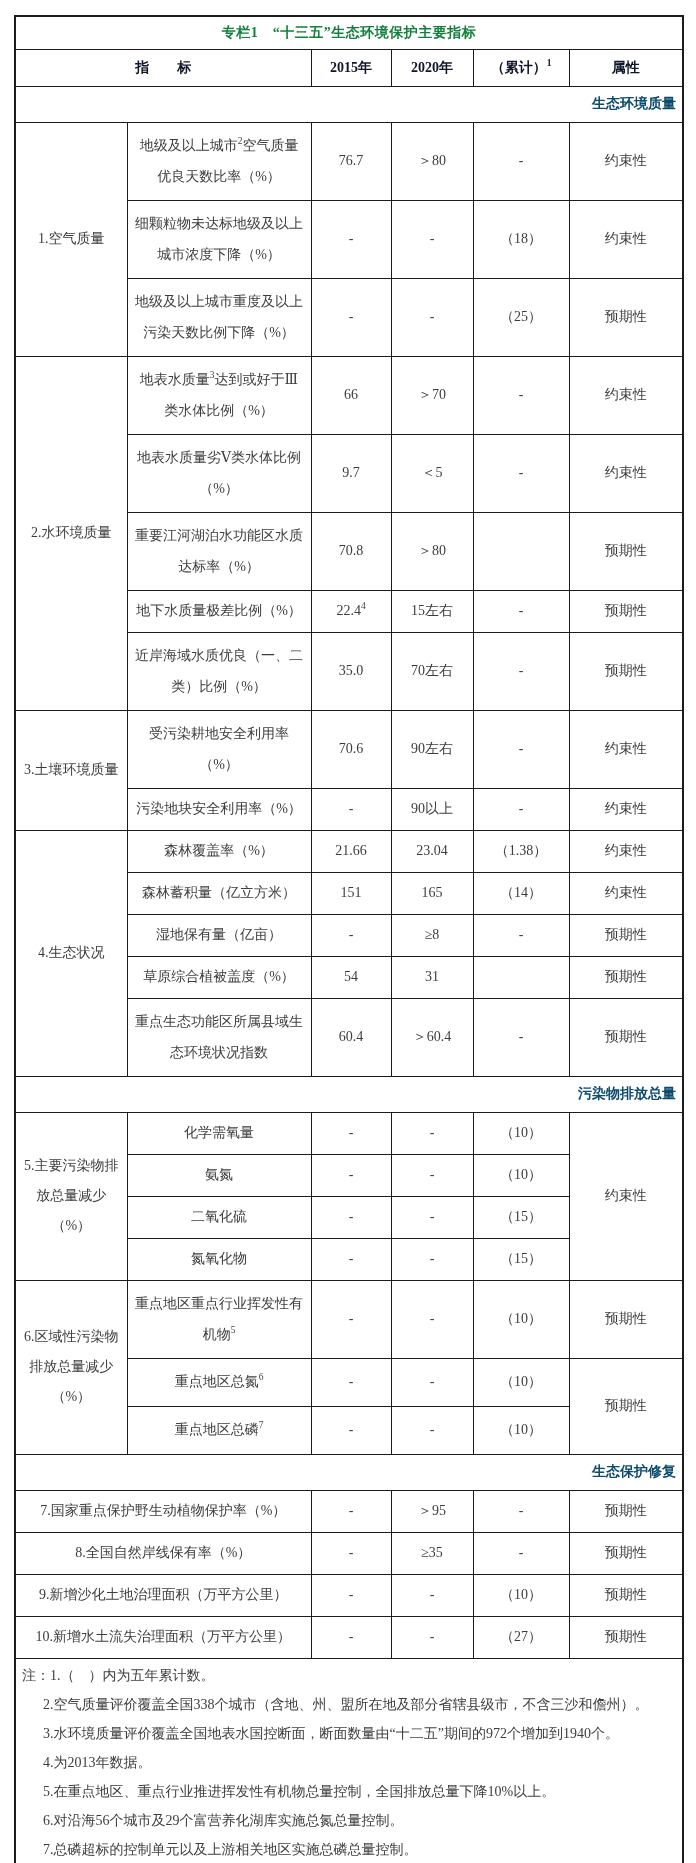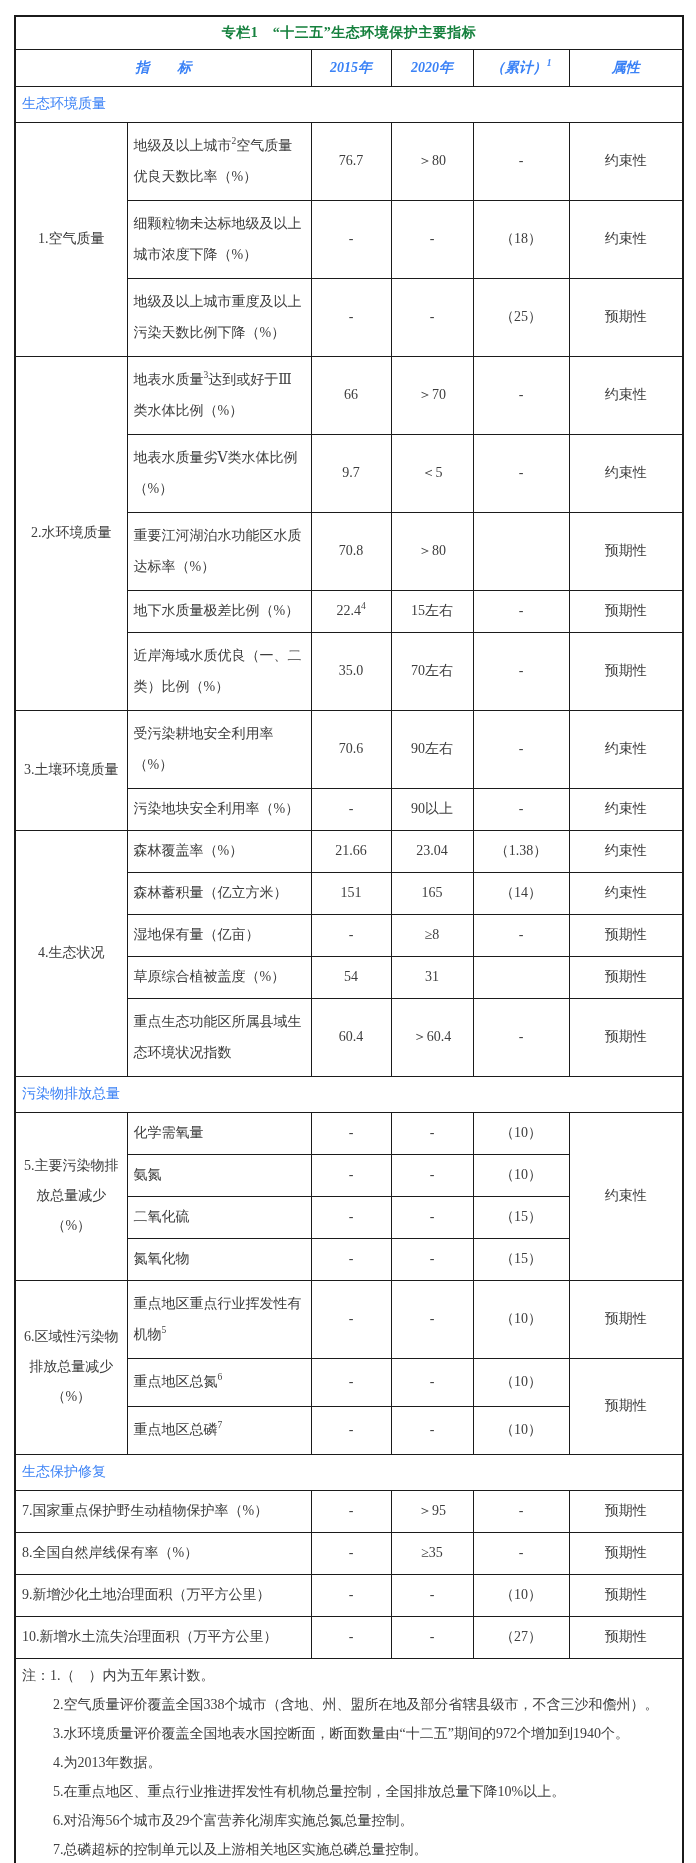--- a/index.html
+++ b/index.html
@@ -1,31 +1,31 @@
 <!DOCTYPE html>
 <html><head>
 <meta charset="utf-8">
 <style>
   html,body{margin:0;padding:0;background:#fff;}
   .page{width:696px;min-height:1863px;box-sizing:border-box;padding:15px 13px 16px 14px;background:#fff;font-family:"Liberation Serif","DejaVu Serif",serif;}
   table.main{border-collapse:collapse;width:668px;table-layout:fixed;color:#3d3d3d;border:2px solid #1b1b1b;}
   table.main td{border:1px solid #1b1b1b;font-size:14px;vertical-align:middle;padding:2px 6px;box-sizing:border-box;word-break:break-all;}
   .title-cell{font-weight:bold;text-align:center;color:#15803d;height:33px;font-size:14.5px;letter-spacing:.5px;}
-  .head{font-weight:bold;text-align:center;color:#3b82f6;height:37px;font-size:14px;font-style:italic;}
-  .section{font-weight:normal;text-align:left;color:#3b82f6;height:36px;padding-left:8px;font-size:14.5px;}
+  .head{font-weight:bold;text-align:center;color:#0f172a;height:37px;font-size:14px;}
+  .section{font-weight:bold;text-align:right;color:#0c4a6e;height:36px;padding-left:8px;font-size:14.5px;}
   .grp{text-align:center;padding:4px 5px 4px 7px;line-height:2.15;}
-  .ind{text-align:left;padding:4px 6px 4px 8px;line-height:2.25;}
+  .ind{text-align:center;padding:4px 6px 4px 8px;line-height:2.25;}
   .val{text-align:center;}
   .h2l{height:78px;}
   .h1l{height:42px;font-family:Liberation Serif, serif;}
   .hm{height:48px;}
   sup{font-size:9.5px;line-height:0;}
   .notes{padding:12px 8px 12px 8px;line-height:2.08;font-size:13.5px;}
   .note-line{white-space:normal;}
-  .note-indent{margin-left:31px;}
+  .note-indent{margin-left:21px;}
 </style>
 </head>
 <body>
 
 <div class="page">
 <table class="main">
   <colgroup>
     <col style="width:112px">
         <col style="width:184px">
         <col style="width:80px">

